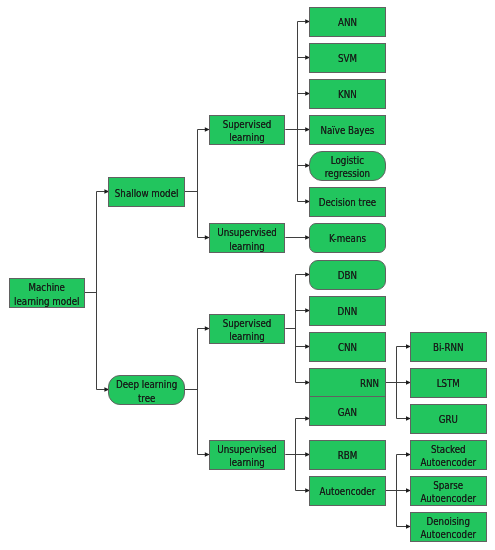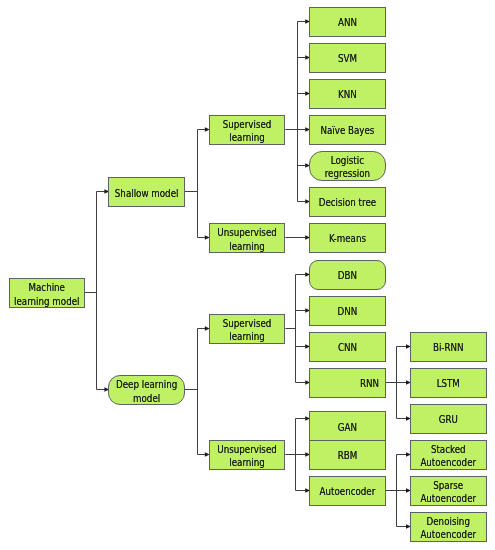--- a/index.html
+++ b/index.html
@@ -2,45 +2,45 @@
 <html lang="en"><head>
 <meta charset="utf-8">
 <title>Machine learning model taxonomy</title>
 <style>
   html,body{margin:0;padding:0;background:#ffffff;}
   #page{position:relative;width:495px;height:550px;background:#ffffff;overflow:hidden;
          font-family:"DejaVu Sans",sans-serif;font-stretch:condensed;}
   #edges{position:absolute;left:0;top:0;}
   .edge{fill:none;stroke:#3f3f3f;stroke-width:1.0;}
   .arrowhead{fill:#1c1c1c;stroke:none;}
-  .node{position:absolute;box-sizing:border-box;width:76.5px;height:30.0px;background:#bef264;
+  .node{position:absolute;box-sizing:border-box;width:76.5px;height:30.0px;background:#22c55e;
          border:1px solid #616161;display:flex;align-items:center;justify-content:center;}
   .lbl{display:block;text-align:center;color:#1b1b1b;font-size:9.7px;line-height:13.2px;
         text-shadow:0 0 0.35px rgba(0,0,0,0.75);white-space:nowrap;
         transform:translateZ(0);position:relative;top:1.5px;}
   .ln{display:block;}
   .n-root{left:8.5px;top:278.2px;}
   .n-shallow-model{left:108.4px;top:177.2px;}
   .n-deep-learning-model{left:108.4px;top:375.1px;border-radius:12px;}
   .n-supervised-learning-shallow{left:208.8px;top:114.7px;}
   .n-unsupervised-learning-shallow{left:208.8px;top:223.0px;}
   .n-supervised-learning-deep{left:208.8px;top:313.6px;}
   .n-unsupervised-learning-deep{left:208.8px;top:439.7px;}
   .n-ann{left:309.2px;top:6.6px;}
   .n-svm{left:309.2px;top:42.6px;}
   .n-knn{left:309.2px;top:78.6px;}
   .n-naive-bayes{left:309.2px;top:114.6px;}
   .n-logistic-regression{left:309.2px;top:150.6px;border-radius:13px;}
   .n-decision-tree{left:309.2px;top:186.6px;}
-  .n-k-means{left:309.2px;top:222.6px;}
+  .n-k-means{left:309.2px;top:222.6px;border-radius:7px;}
   .n-dbn{left:309.2px;top:259.6px;border-radius:9px;}
   .n-dnn{left:309.2px;top:295.6px;}
   .n-cnn{left:309.2px;top:331.6px;}
   .n-rnn{left:309.2px;top:367.6px;padding-left:44px;}
-  .n-gan{left:309.2px;top:411px;}
+  .n-gan{left:309.2px;top:396px;}
   .n-rbm{left:309.2px;top:439.6px;}
   .n-autoencoder{left:309.2px;top:475.6px;}
   .n-bi-rnn{left:410.0px;top:331.6px;}
   .n-lstm{left:410.0px;top:367.6px;}
   .n-gru{left:410.0px;top:403.6px;}
   .n-stacked-autoencoder{left:410.0px;top:439.7px;}
   .n-sparse-autoencoder{left:410.0px;top:475.7px;}
   .n-denoising-autoencoder{left:410.0px;top:511.7px;}
 </style>
 </head>
@@ -97,21 +97,21 @@
       </div>
     </div>
   <div class="node n-shallow-model">
       <div class="lbl">
         <span class="ln">Shallow model</span>
       </div>
     </div>
   <div class="node n-deep-learning-model">
       <div class="lbl">
         <span class="ln">Deep learning</span>
-        <span class="ln">model</span>
+        <span class="ln">tree</span>
       </div>
     </div>
   <div class="node n-supervised-learning-shallow">
       <div class="lbl">
         <span class="ln">Supervised</span>
         <span class="ln">learning</span>
       </div>
     </div>
   <div class="node n-unsupervised-learning-shallow">
       <div class="lbl">

